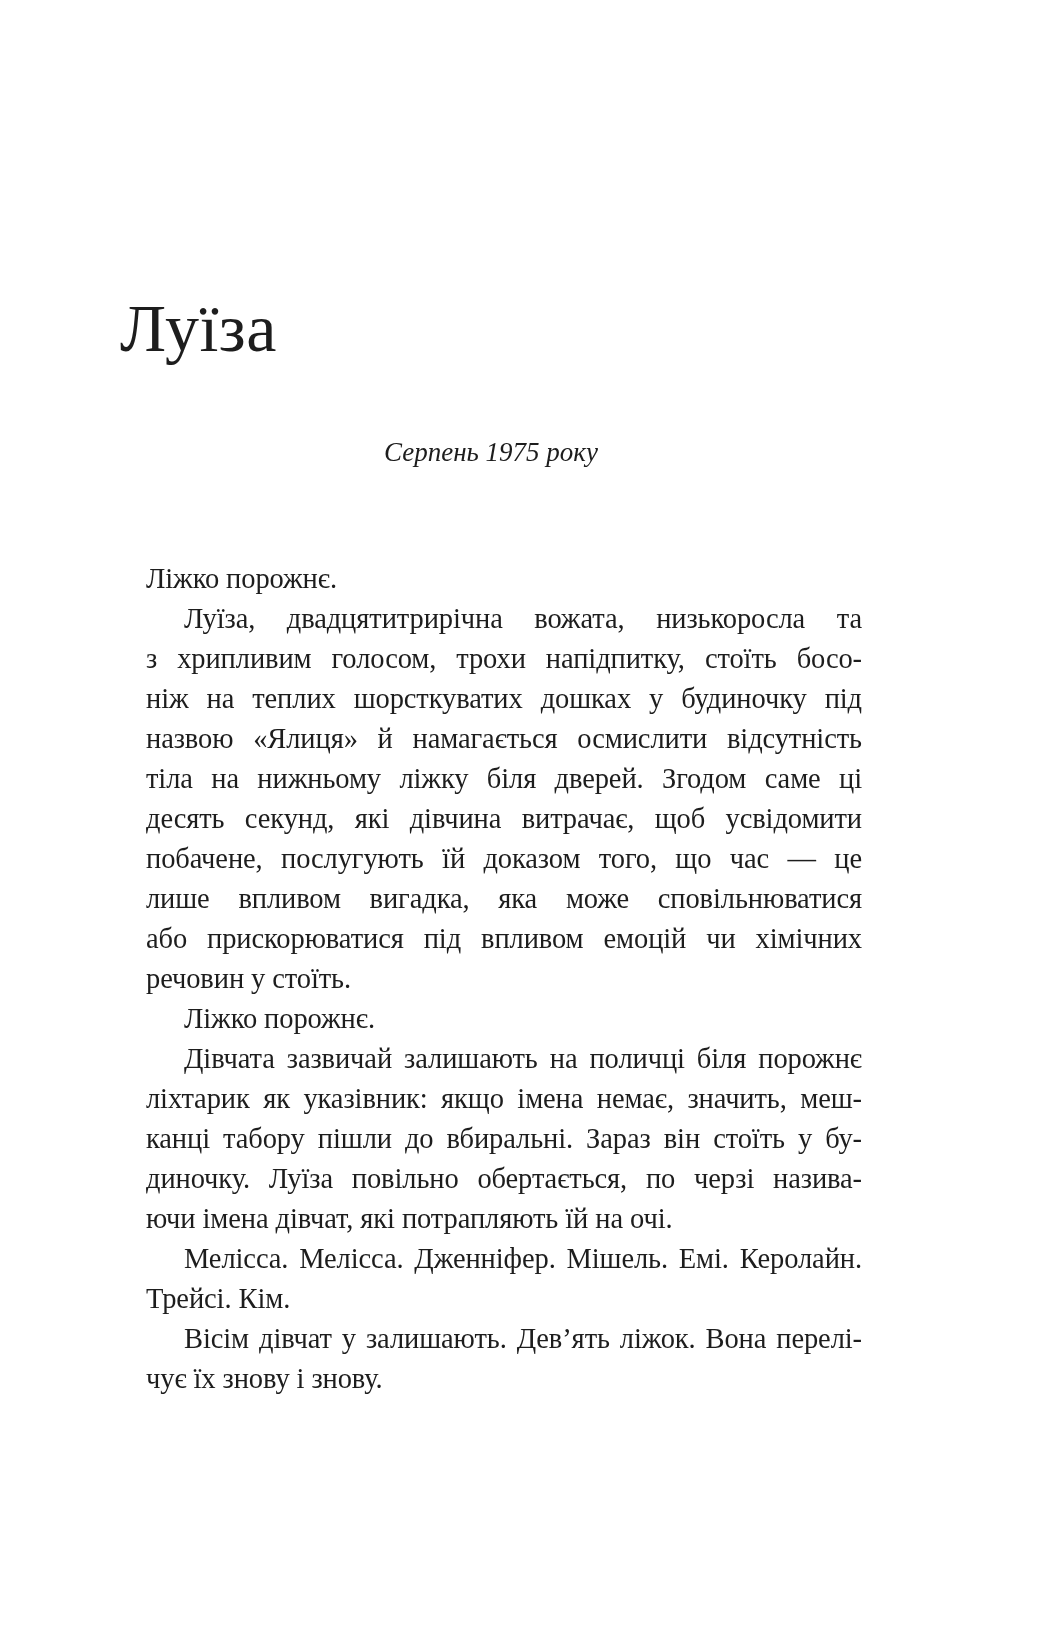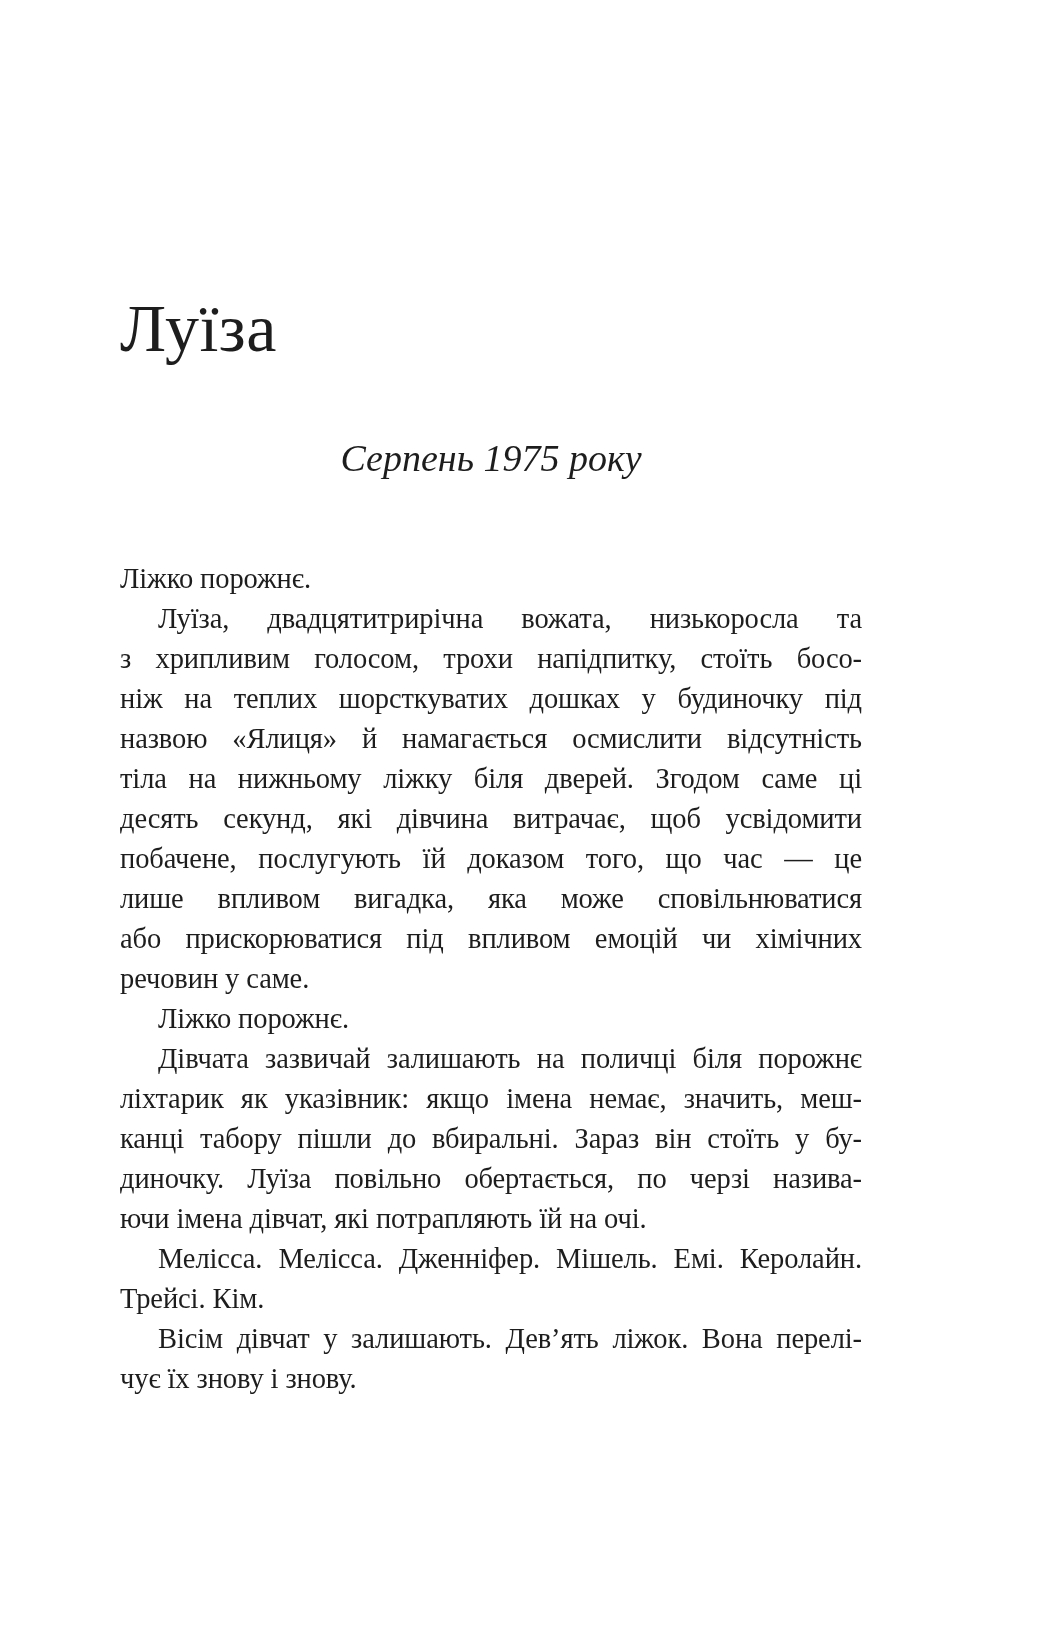--- a/index.html
+++ b/index.html
@@ -27,37 +27,38 @@
     font-size: 68px;
     font-weight: 400;
     line-height: 1;
     letter-spacing: 0.5px;
   }
   .subtitle {
     position: absolute;
     left: 120px;
     width: 742px;
     top: 439px;
-    font-size: 38px;
+    font-size: 27px;
     font-style: italic;
     line-height: 1;
     text-align: center;
   }
   .body-text {
     position: absolute;
     left: 120px;
     top: 559px;
     width: 742px;
     font-size: 28.5px;
     letter-spacing: -0.1px;
     line-height: 40px;
   }
   .line {
     text-align: justify;
     white-space: normal;
+    margin-left: 26px;
   }
   .line.fill { text-align-last: justify; }
   .line.last { text-align-last: left; }
   .line.indent { padding-left: 38px; }
 </style>
 </head>
 <body style="background: rgb(255, 255, 255); color: rgb(29, 29, 29);">
 
 <div class="page">
   <h1 class="title">Луїза</h1>
@@ -69,21 +70,21 @@
       <div class="para">
         <div class="line fill indent">Луїза, двадцятитрирічна вожата, низькоросла та</div>
         <div class="line fill">з хрипливим голосом, трохи напідпитку, стоїть босо-</div>
         <div class="line fill">ніж на теплих шорсткуватих дошках у будиночку під</div>
         <div class="line fill">назвою «Ялиця» й намагається осмислити відсутність</div>
         <div class="line fill">тіла на нижньому ліжку біля дверей. Згодом саме ці</div>
         <div class="line fill">десять секунд, які дівчина витрачає, щоб усвідомити</div>
         <div class="line fill">побачене, послугують їй доказом того, що час — це</div>
         <div class="line fill">лише впливом вигадка, яка може сповільнюватися</div>
         <div class="line fill">або прискорюватися під впливом емоцій чи хімічних</div>
-        <div class="line last">речовин у саме.</div>
+        <div class="line last">речовин у стоїть.</div>
       </div>
       <div class="para">
         <div class="line last indent">Ліжко порожнє.</div>
       </div>
       <div class="para">
         <div class="line fill indent">Дівчата зазвичай залишають на поличці біля порожнє</div>
         <div class="line fill">ліхтарик як указівник: якщо імена немає, значить, меш-</div>
         <div class="line fill">канці табору пішли до вбиральні. Зараз він стоїть у бу-</div>
         <div class="line fill">диночку. Луїза повільно обертається, по черзі назива-</div>
         <div class="line last">ючи імена дівчат, які потрапляють їй на очі.</div>

